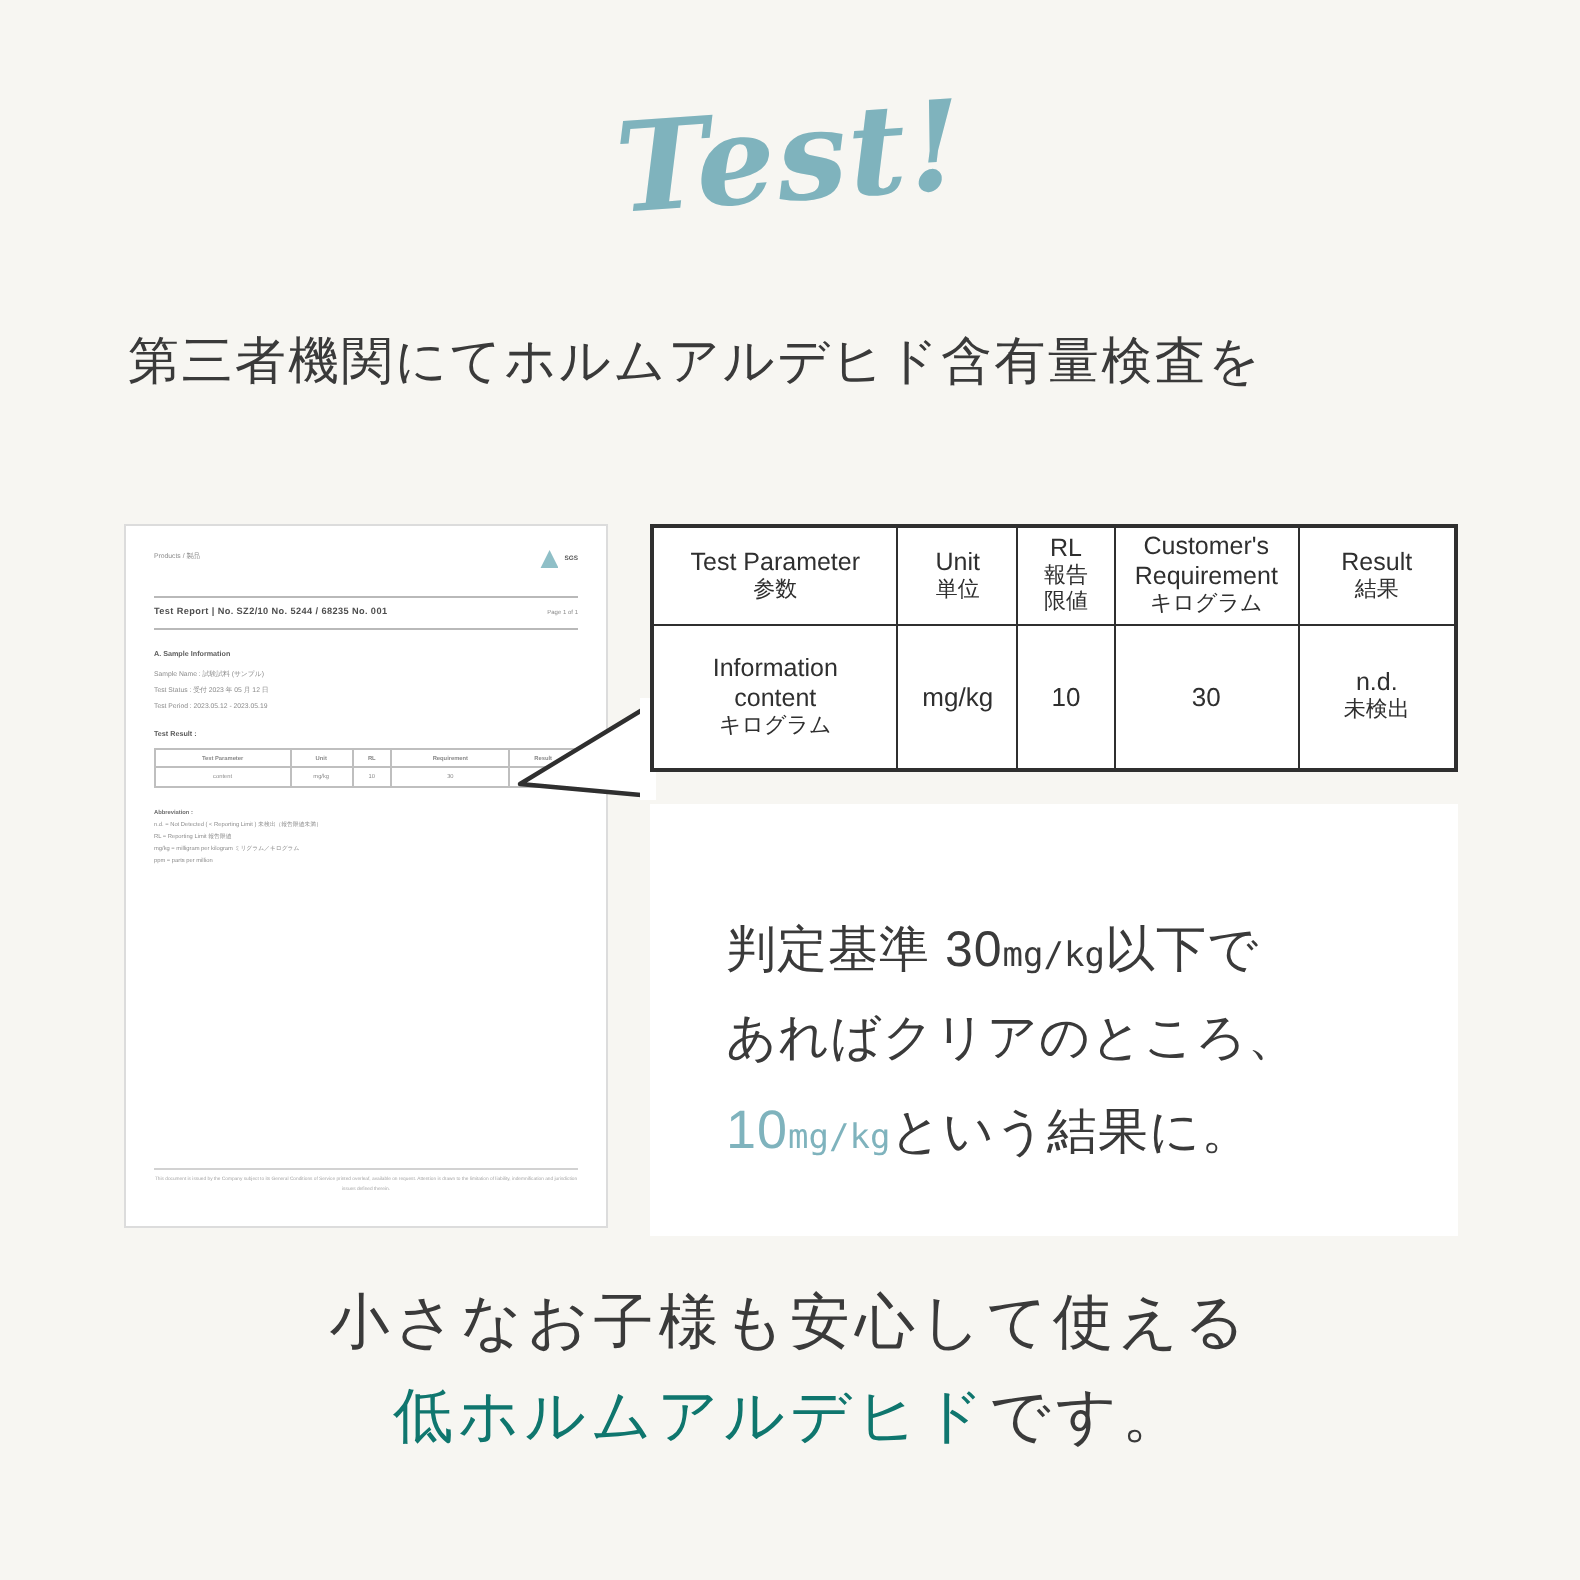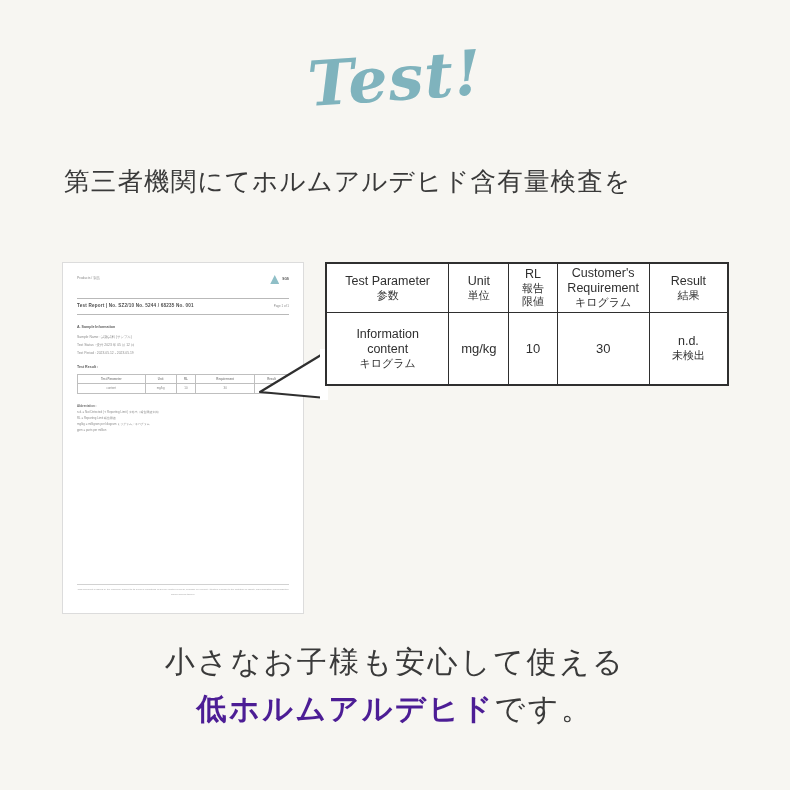--- a/index.html
+++ b/index.html
@@ -197,21 +197,21 @@
     position: absolute;
     left: 0; right: 0;
     top: 638px;
     text-align: center;
     font-size: 30px;
     line-height: 1.58;
     letter-spacing: 2.5px;
     color: #3a3a3a;
     font-weight: 500;
   }
-  .bottom .accent { color: #4c1d95; font-weight: bold; }
+  .bottom .accent { color: #0f766e; }
 </style>
 </head>
 <body>
 
 <div class="page">
 
   <div class="test-title">Test!</div>
 
   <div class="intro">
     <div>第三者機関にてホルムアルデヒド含有量検査を</div>
@@ -324,19 +324,24 @@
           <td class="val">30</td>
           <td>
             <span class="en">n.d.</span>
             <span class="jp">未検出</span>
           </td>
         </tr>
       </tbody>
     </table>
   </div>
 
+  <div class="statement">
+    <div><span>判定基準 30</span><span class="unit">mg/kg</span><span>以下で</span></div>
+    <div>あればクリアのところ、</div>
+    <div><span class="hl"><span class="num">10</span><span class="unit">mg/kg</span></span><span>という結果に。</span></div>
+  </div>
 
   <div class="bottom">
     <div>小さなお子様も安心して使える</div>
     <div><span class="accent">低ホルムアルデヒド</span><span>です。</span></div>
   </div>
 
 </div>
 
 </body></html>

